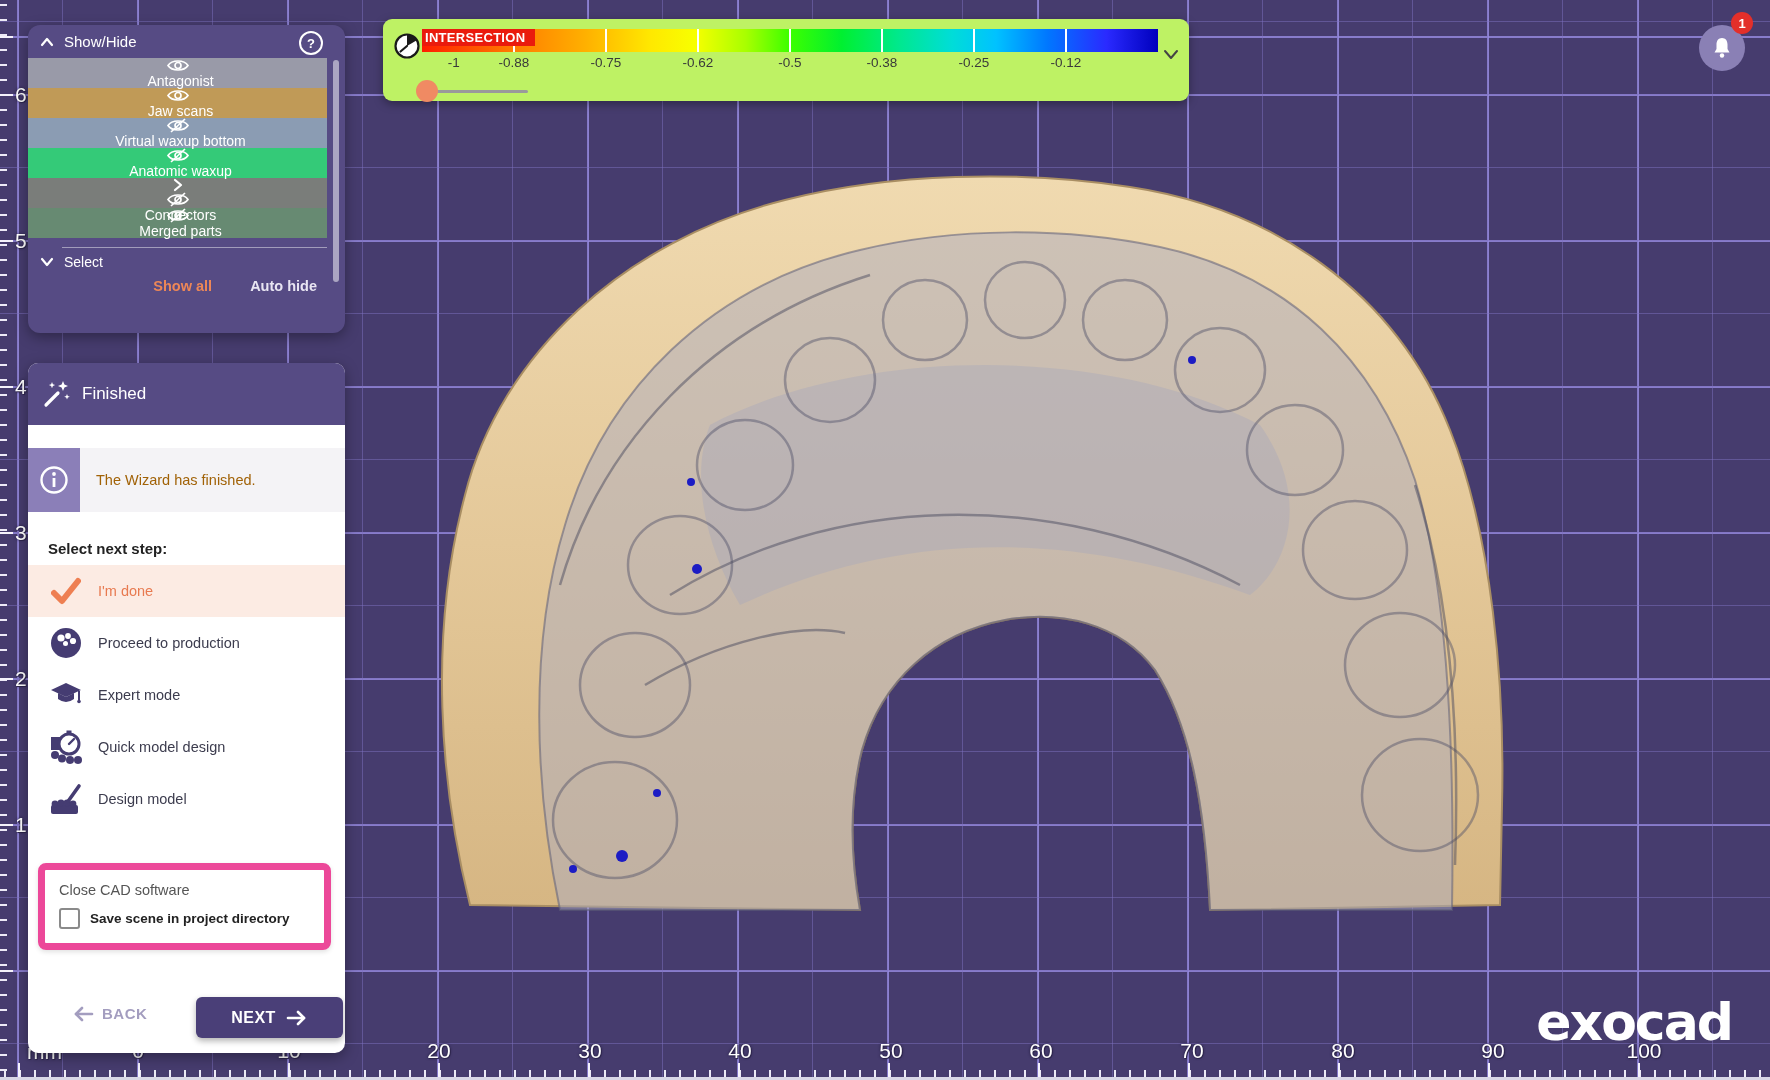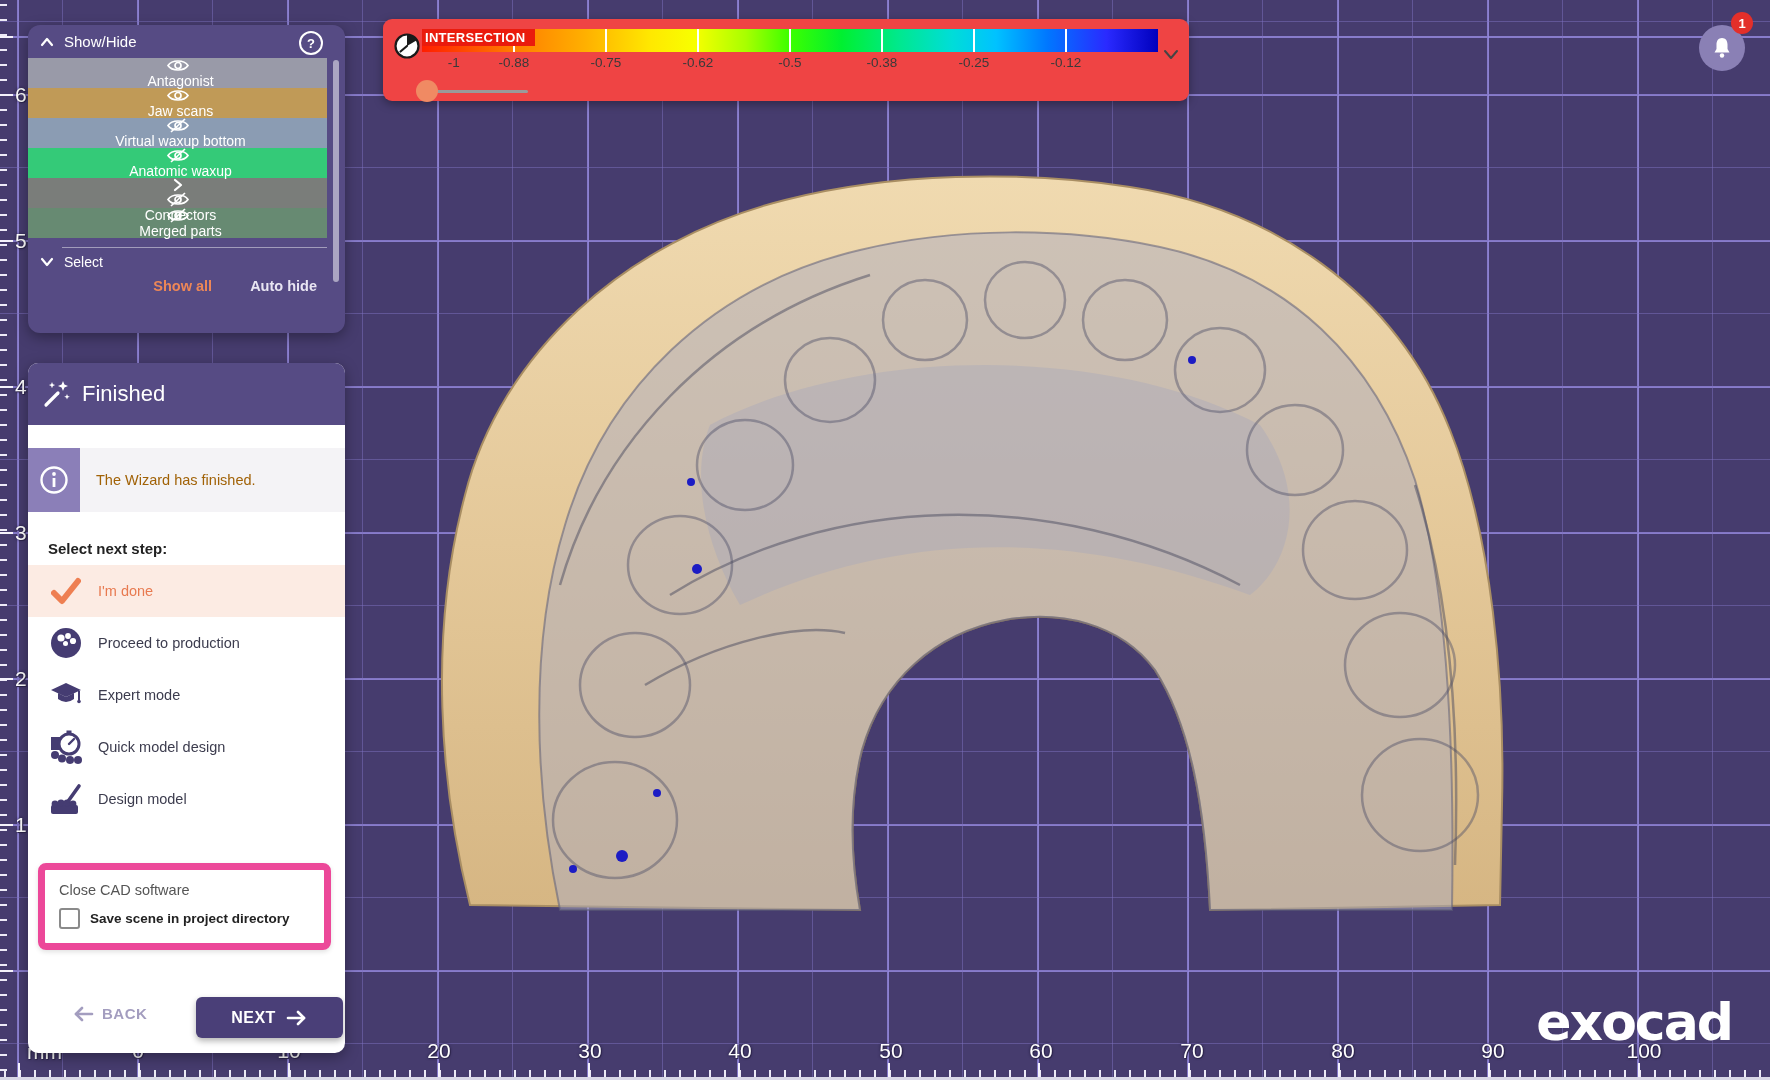--- a/index.html
+++ b/index.html
@@ -51,40 +51,40 @@
   .sh-eye{width:30px;display:flex;align-items:center;justify-content:center;}
   .sh-label{margin-left:6px;white-space:nowrap;}
   .sh-scroll{position:absolute;right:6px;top:2px;width:6px;height:222px;border-radius:3px;
     background:rgba(255,255,255,.5);}
   .sh-div{border:none;border-top:1px solid rgba(255,255,255,.45);margin:9px 18px 0 34px;}
   .sh-teeth{display:flex;align-items:center;padding:6px 0 0 12px;font-size:14px;}
   .sh-foot{display:flex;justify-content:flex-end;gap:38px;padding:8px 28px 0 0;font-size:14.5px;font-weight:bold;}
   .sh-showall{color:#ed8757;}
   .sh-autohide{color:#e8e5f2;}
   
-  .cb-panel{position:absolute;left:383px;top:19px;width:806px;height:82px;background:#ef4444;
+  .cb-panel{position:absolute;left:383px;top:19px;width:806px;height:82px;background:#bef264;
     border-radius:9px;box-shadow:0 3px 10px rgba(0,0,0,.35);}
   .cb-gauge{position:absolute;left:10px;top:13px;}
   .cb-bar{position:absolute;left:39px;top:10px;width:736px;height:23px;
     background:linear-gradient(90deg,#ff1e00 0%,#ff7a00 12%,#ffaf00 22%,#ffe800 31%,#f8ff00 37%,
       #a8ff00 44%,#3cff00 50%,#00f030 57%,#00e890 65%,#00ddd8 72%,#00c2ff 78%,#0077ff 85%,#2a2aff 93%,#0000bd 100%);}
   .cb-sep{position:absolute;top:0;bottom:0;width:2px;background:#fff;transform:translateX(-50%);}
   .cb-title{position:absolute;left:0;top:0;height:17px;line-height:17px;color:#fff;font-weight:bold;
     font-size:13px;padding:0 10px 0 3px;letter-spacing:.3px;}
   .cb-ticks{position:absolute;left:39px;top:36px;width:736px;height:16px;}
   .cb-tick{position:absolute;transform:translateX(-50%);font-size:13.5px;color:#3a3a3a;}
   .cb-collapse{position:absolute;right:10px;top:30px;}
   .cb-slider{position:absolute;left:39px;top:61px;width:106px;height:22px;}
   .cb-track{position:absolute;left:0;right:0;top:10px;height:3px;background:#9a9a9a;border-radius:2px;}
   .cb-knob{position:absolute;left:-6px;top:0;width:22px;height:22px;border-radius:50%;}
   
   .wz-panel{position:absolute;left:28px;top:363px;width:317px;height:690px;background:#fff;
     border-radius:10px;box-shadow:0 4px 14px rgba(0,0,0,.35);overflow:hidden;}
   .wz-head{height:62px;background:#564b84;color:#fff;display:flex;align-items:center;padding:0 14px;}
-  .wz-title{font-size:22px;margin-left:10px;}
+  .wz-title{font-size:17px;margin-left:10px;}
   .wz-info{margin-top:23px;height:64px;background:#f4f3f6;display:flex;align-items:center;}
   .wz-info-ico{width:52px;height:64px;background:#8b7fb8;display:flex;align-items:center;justify-content:center;flex:0 0 52px;}
   .wz-info-txt{font-size:14.5px;color:#a16207;padding-left:16px;}
   .wz-prompt{font-size:15px;font-weight:bold;color:#222;padding:28px 0 8px 20px;}
   .wz-opt{height:52px;display:flex;align-items:center;padding-left:20px;cursor:pointer;}
   .wz-opt.selected{background:#fcebe3;}
   .wz-opt-ico{width:36px;display:flex;align-items:center;justify-content:center;}
   .wz-opt-label{font-size:14.5px;color:#3c3c4e;margin-left:14px;}
   .wz-opt.selected .wz-opt-label{color:#e87a50;}
   .wz-close{margin:38px 14px 0 10px;border:7px solid #ec4899;border-radius:8px;

